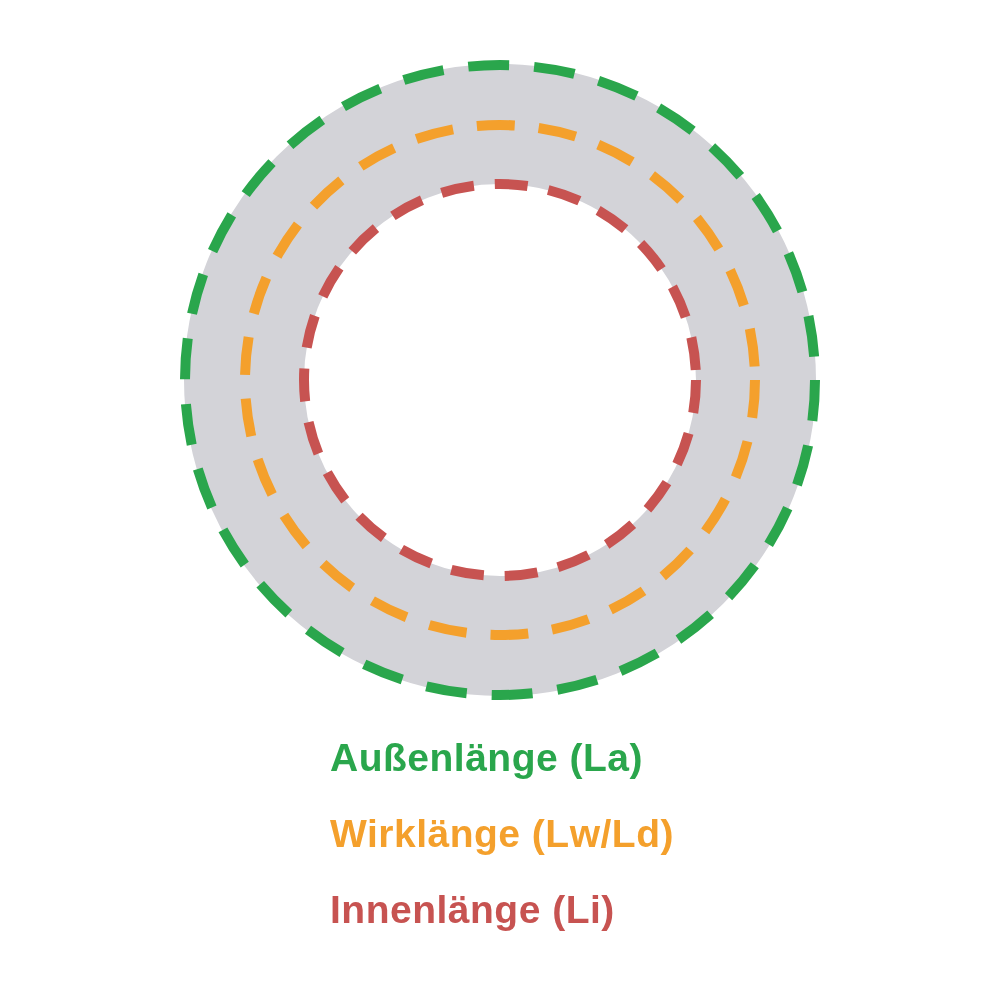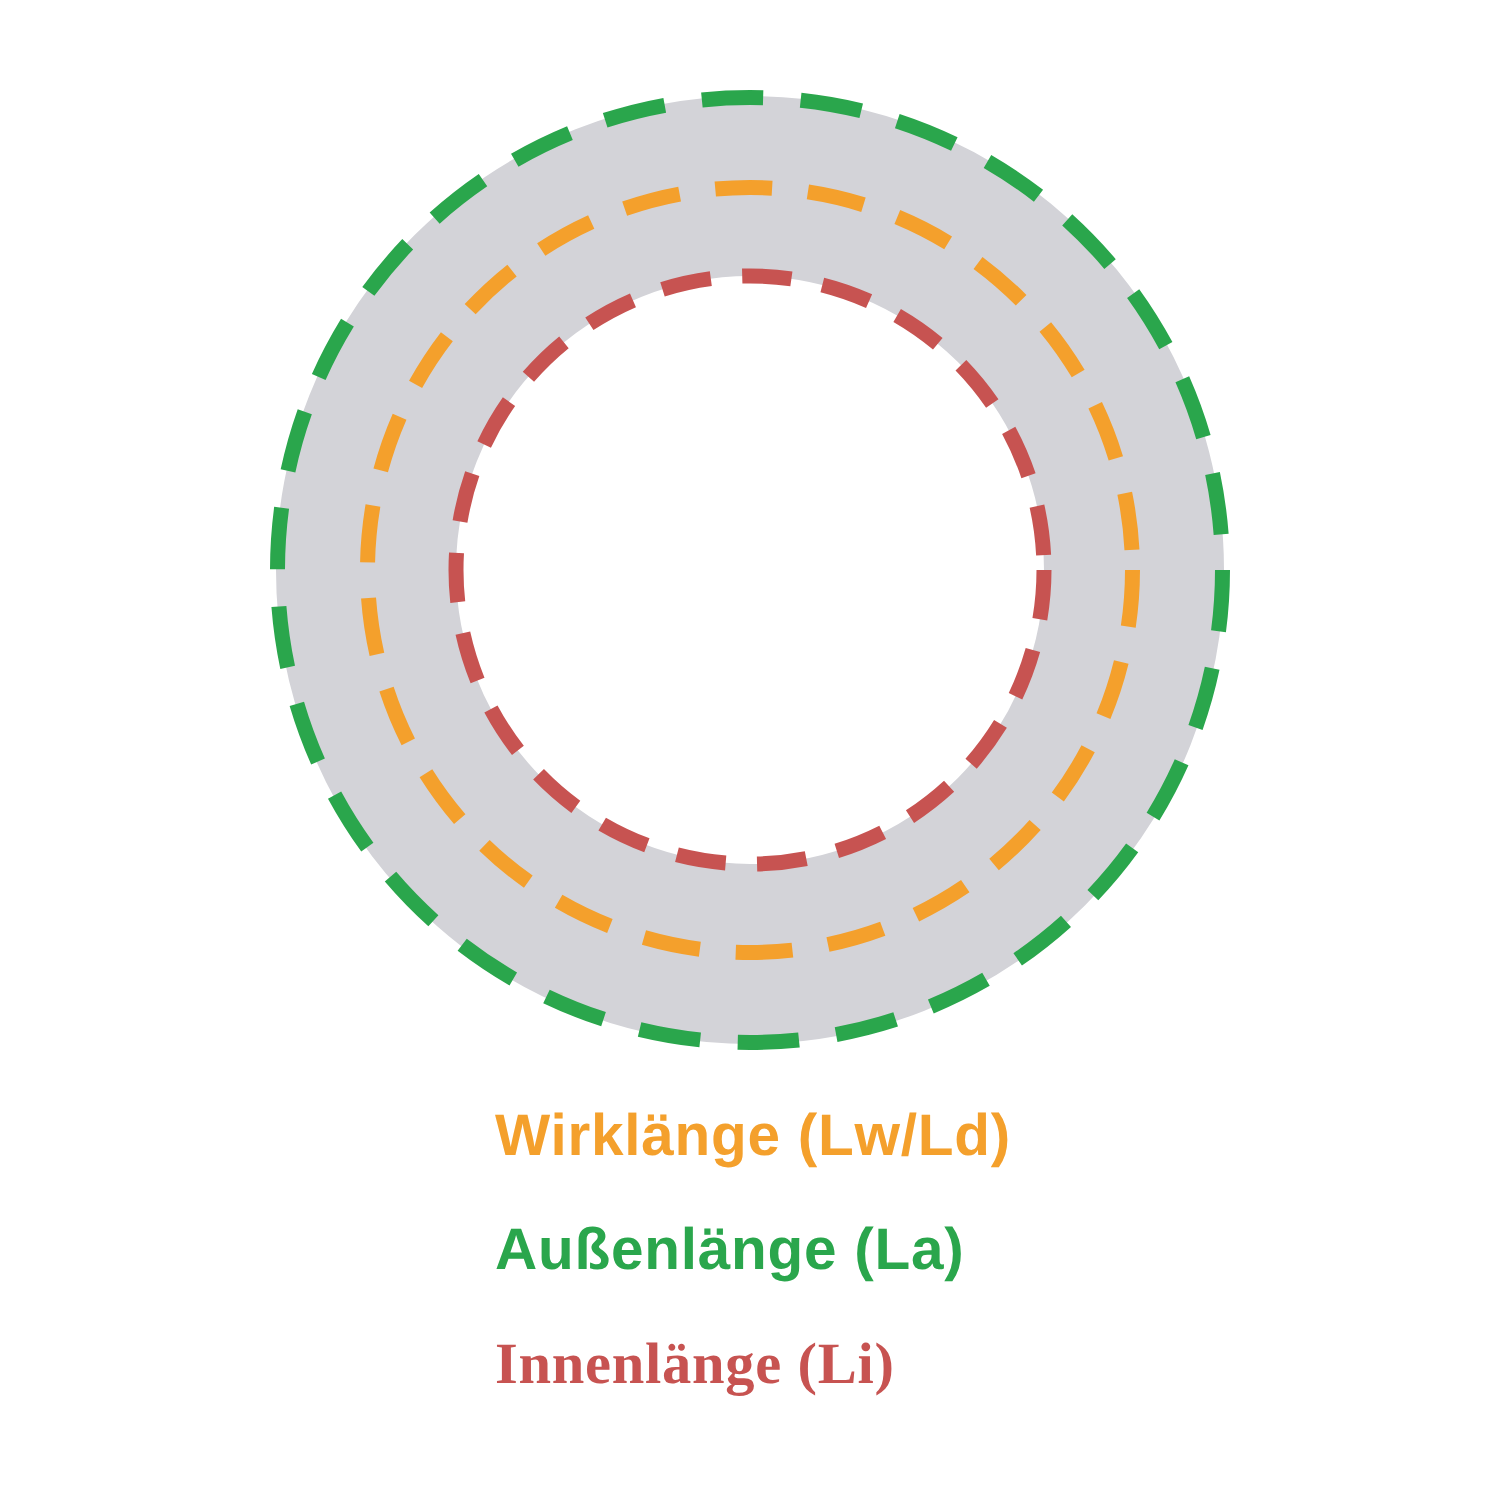--- a/index.html
+++ b/index.html
@@ -50,29 +50,29 @@
   }
   .legend-label {
     font-size: 39px;
     font-weight: bold;
     line-height: 1.1;
     letter-spacing: 0.5px;
     white-space: nowrap;
   }
   .legend-outer { color: var(--green, #2aa64c); }
   .legend-effective { color: var(--orange, #f4a02c); }
-  .legend-inner { color: var(--red, #c75351); font-family: Liberation Serif, serif; }
+  .legend-inner { color: var(--red, #c75351); }
 </style>
 </head>
 <body>
 
 <svg id="diagram-svg" width="1000" height="1000" viewBox="0 0 1000 1000" aria-hidden="true">
   <circle class="belt-ring" cx="500" cy="380" r="256" stroke-width="120"></circle>
   <circle class="dashed outer-circle" cx="500" cy="380" r="315"></circle>
   <circle class="dashed effective-circle" cx="500" cy="380" r="255"></circle>
   <circle class="dashed inner-circle" cx="500" cy="380" r="196"></circle>
 </svg>
 
 <div class="legend">
+  <div class="legend-label legend-outer">Außenlänge (La)</div>
   <div class="legend-label legend-effective">Wirklänge (Lw/Ld)</div>
-  <div class="legend-label legend-outer">Außenlänge (La)</div>
   <div class="legend-label legend-inner">Innenlänge (Li)</div>
 </div>
 
 </body></html>

